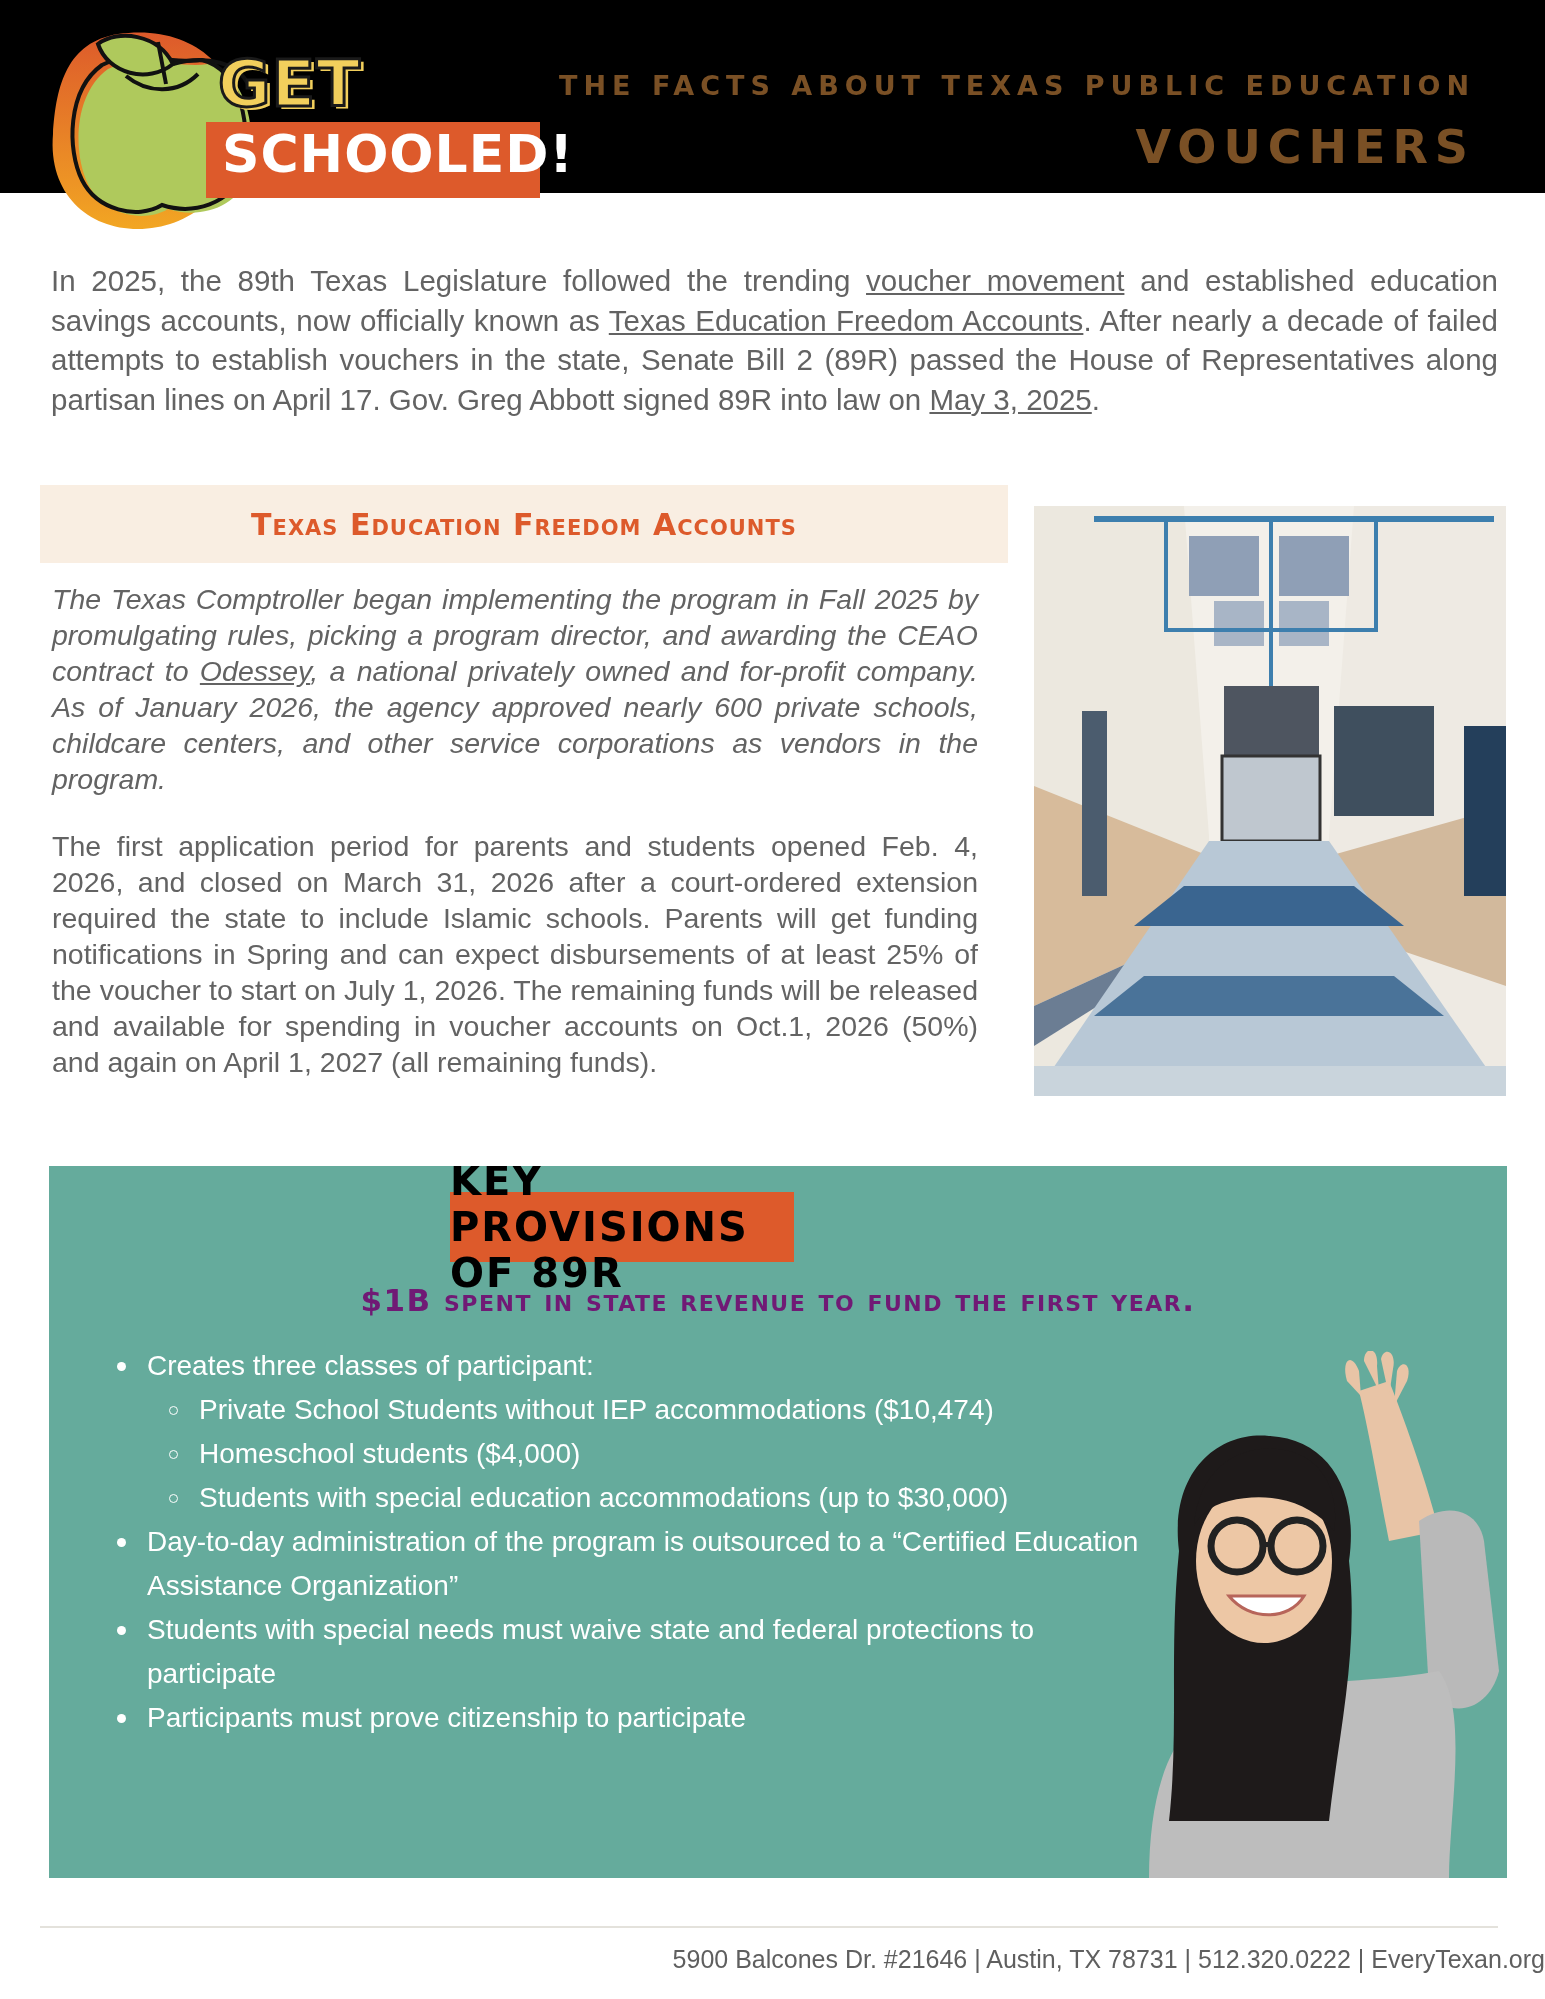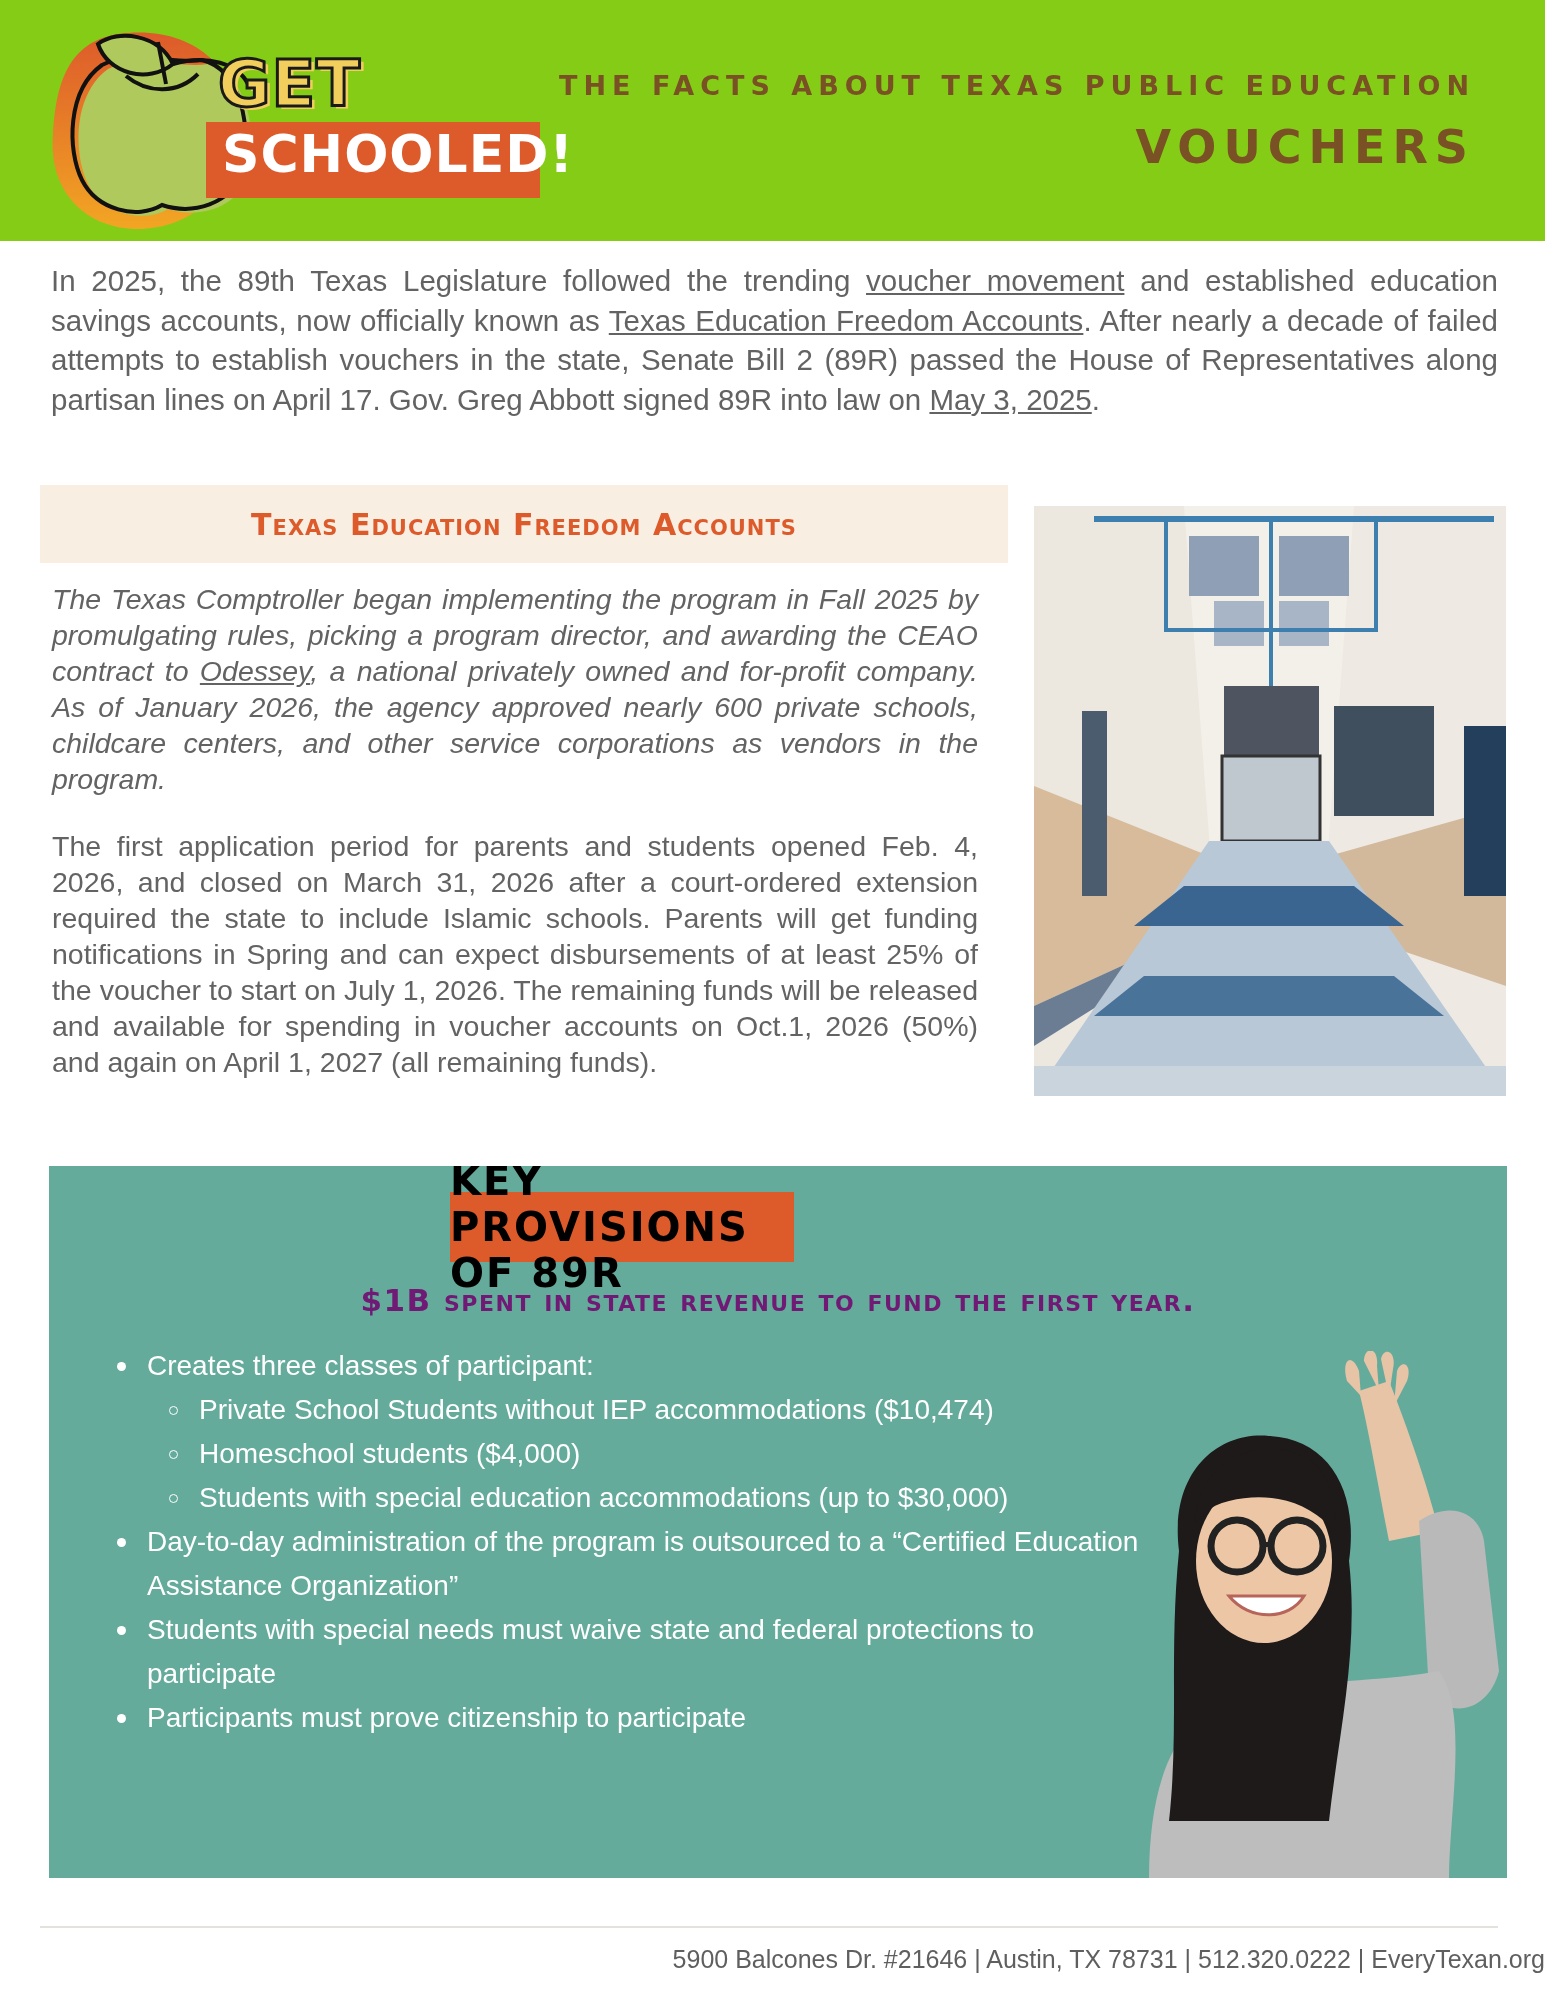--- a/index.html
+++ b/index.html
@@ -1,22 +1,22 @@
 <!DOCTYPE html>
 <html><head>
   <meta charset="utf-8">
   <style>
     * { box-sizing: border-box; margin: 0; padding: 0; }
     html, body { width: 1545px; height: 1999px; background: #ffffff; overflow: hidden; }
     body { position: relative; font-family: "Liberation Sans", sans-serif; color: #5f5f5f; }
 
     
     .header {
-      position: absolute; left: 0; top: 0; width: 1545px; height: 241px;
-      background: #84cc16;
+      position: absolute; left: 0; top: 0; width: 1545px; height: 193px;
+      background: #000000;
     }
     .logo { position: absolute; left: 48px; top: 24px; width: 500px; height: 210px; z-index: 2; }
     .logo svg { position: absolute; left: 0; top: 0; }
     .logo-get {
       position: absolute; left: 170px; top: 28px;
       font-family: "DejaVu Sans", sans-serif; font-weight: bold; font-size: 64px; letter-spacing: 1px;
       color: #f2cf5c; -webkit-text-stroke: 3px #1a1a1a; line-height: 1;
       text-shadow: 4px 3px 0 #f2cf5c;
     }
     .logo-banner {

